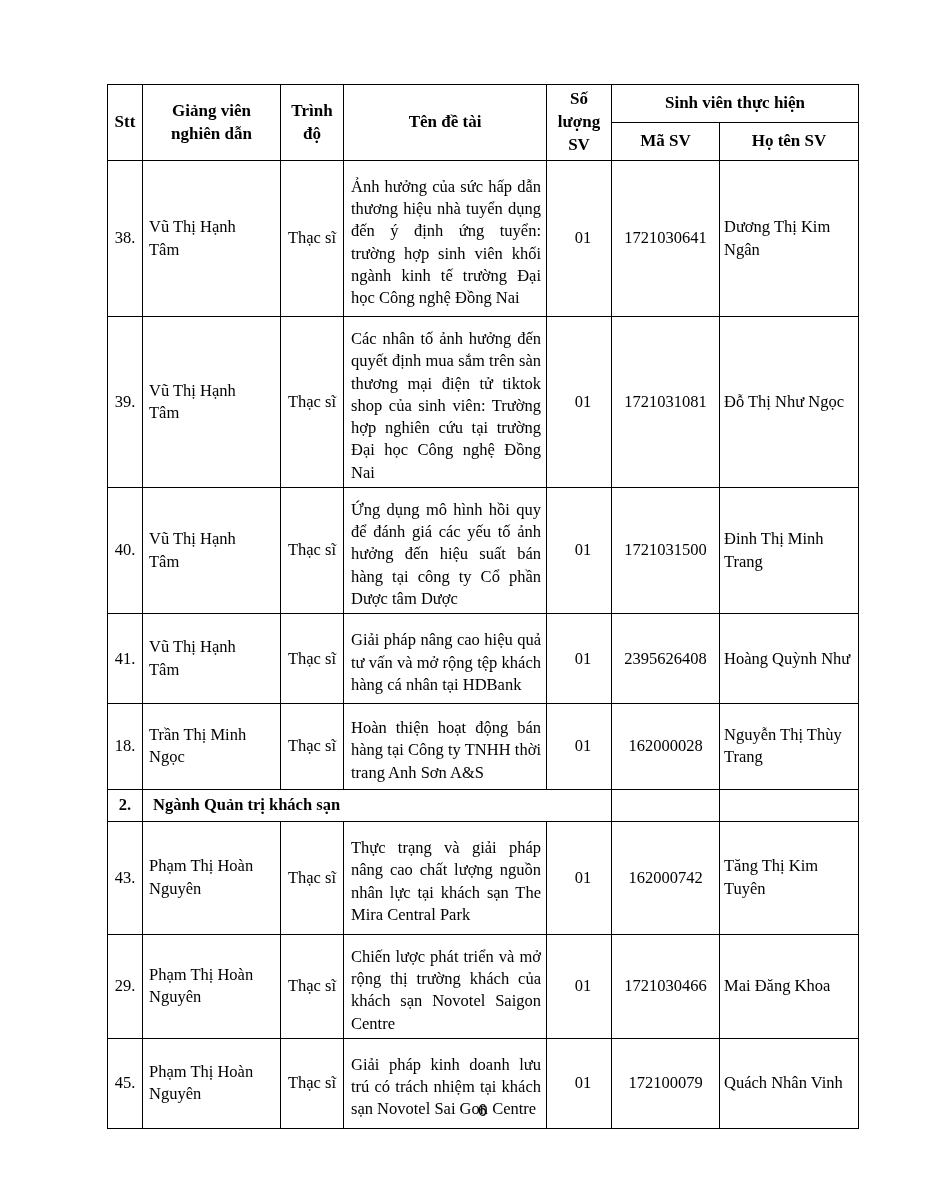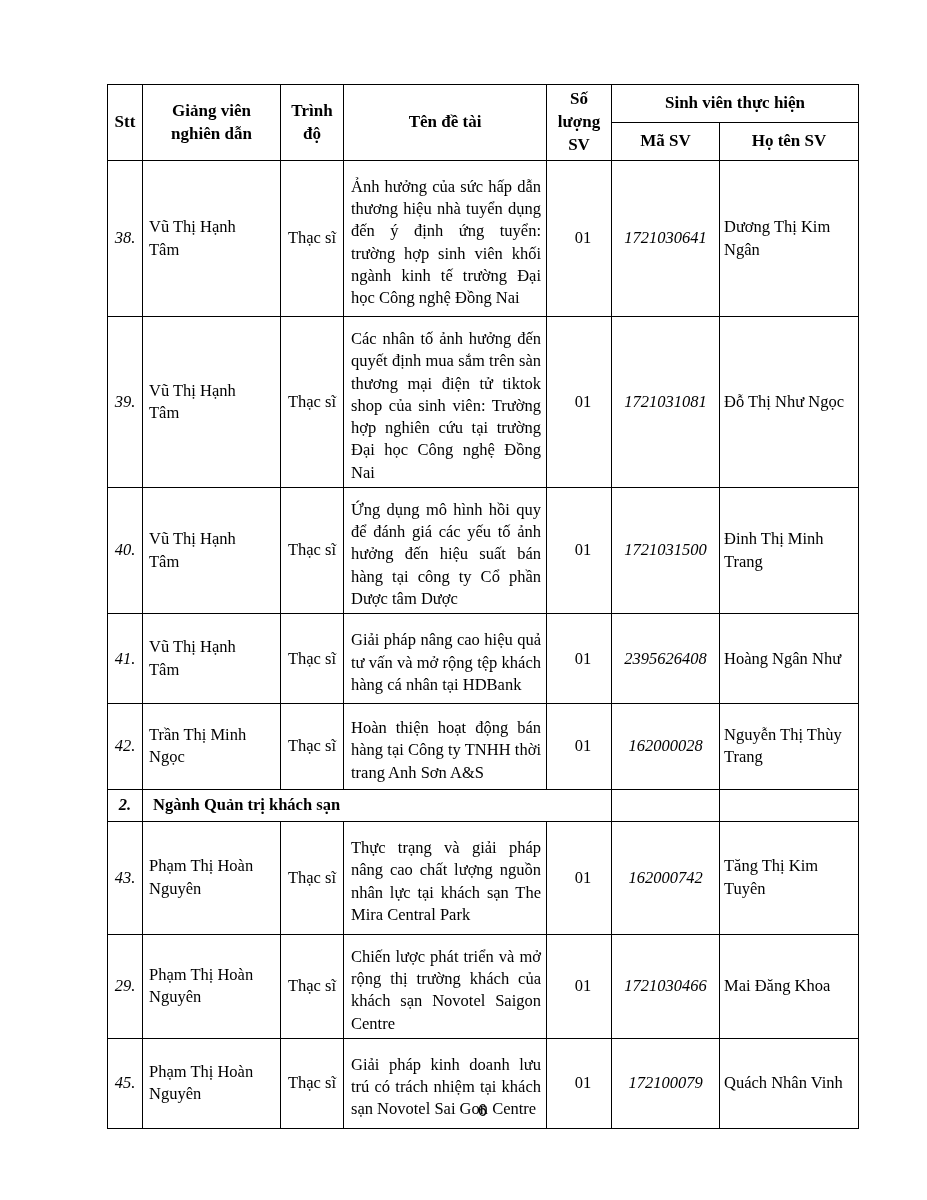--- a/index.html
+++ b/index.html
@@ -31,26 +31,26 @@
     vertical-align: middle;
     padding: 3px 5px;
     word-wrap: break-word;
   }
   .doc-table th {
     font-weight: bold;
     text-align: center;
     font-size: 17px;
     padding: 2px 3px;
   }
-  td.c-stt   { text-align: center; padding: 3px 2px; font-style: italic; }
+  td.c-stt   { text-align: center; padding: 3px 2px; }
   td.c-adv   { text-align: left; padding: 3px 14px 3px 6px; }
   td.c-deg   { text-align: center; padding: 3px 4px; }
   td.c-topic { text-align: justify; padding: 11px 5px 3px 7px; }
   td.c-cnt   { text-align: center; padding-left: 13px; }
-  td.c-id    { text-align: center; padding: 3px 2px; font-style: italic; }
+  td.c-id    { text-align: center; padding: 3px 2px; }
   td.c-name  { text-align: left; padding: 20px 4px; }
   tr.section-row td {
     font-weight: bold;
   }
   tr.section-row td.sec-label {
     text-align: left;
     padding-left: 10px;
   }
   .page-number {
     position: absolute;
@@ -118,24 +118,24 @@
         <td class="c-id">1721031500</td>
         <td class="c-name">Đinh Thị Minh Trang</td>
       </tr>
       <tr style="height:90px">
         <td class="c-stt">41.</td>
         <td class="c-adv">Vũ Thị Hạnh Tâm</td>
         <td class="c-deg">Thạc sĩ</td>
         <td class="c-topic">Giải pháp nâng cao hiệu quả tư vấn và mở rộng tệp khách hàng cá nhân tại HDBank</td>
         <td class="c-cnt">01</td>
         <td class="c-id">2395626408</td>
-        <td class="c-name">Hoàng Ngân Như</td>
+        <td class="c-name">Hoàng Quỳnh Như</td>
       </tr>
       <tr style="height:68px">
-        <td class="c-stt">42.</td>
+        <td class="c-stt">18.</td>
         <td class="c-adv">Trần Thị Minh Ngọc</td>
         <td class="c-deg">Thạc sĩ</td>
         <td class="c-topic">Hoàn thiện hoạt động bán hàng tại Công ty TNHH thời trang Anh Sơn A&amp;S</td>
         <td class="c-cnt">01</td>
         <td class="c-id">162000028</td>
         <td class="c-name">Nguyễn Thị Thùy Trang</td>
       </tr>
       <tr class="section-row" style="height:32px">
         <td class="c-stt">2.</td>
         <td class="sec-label" colspan="4">Ngành Quản trị khách sạn</td>

